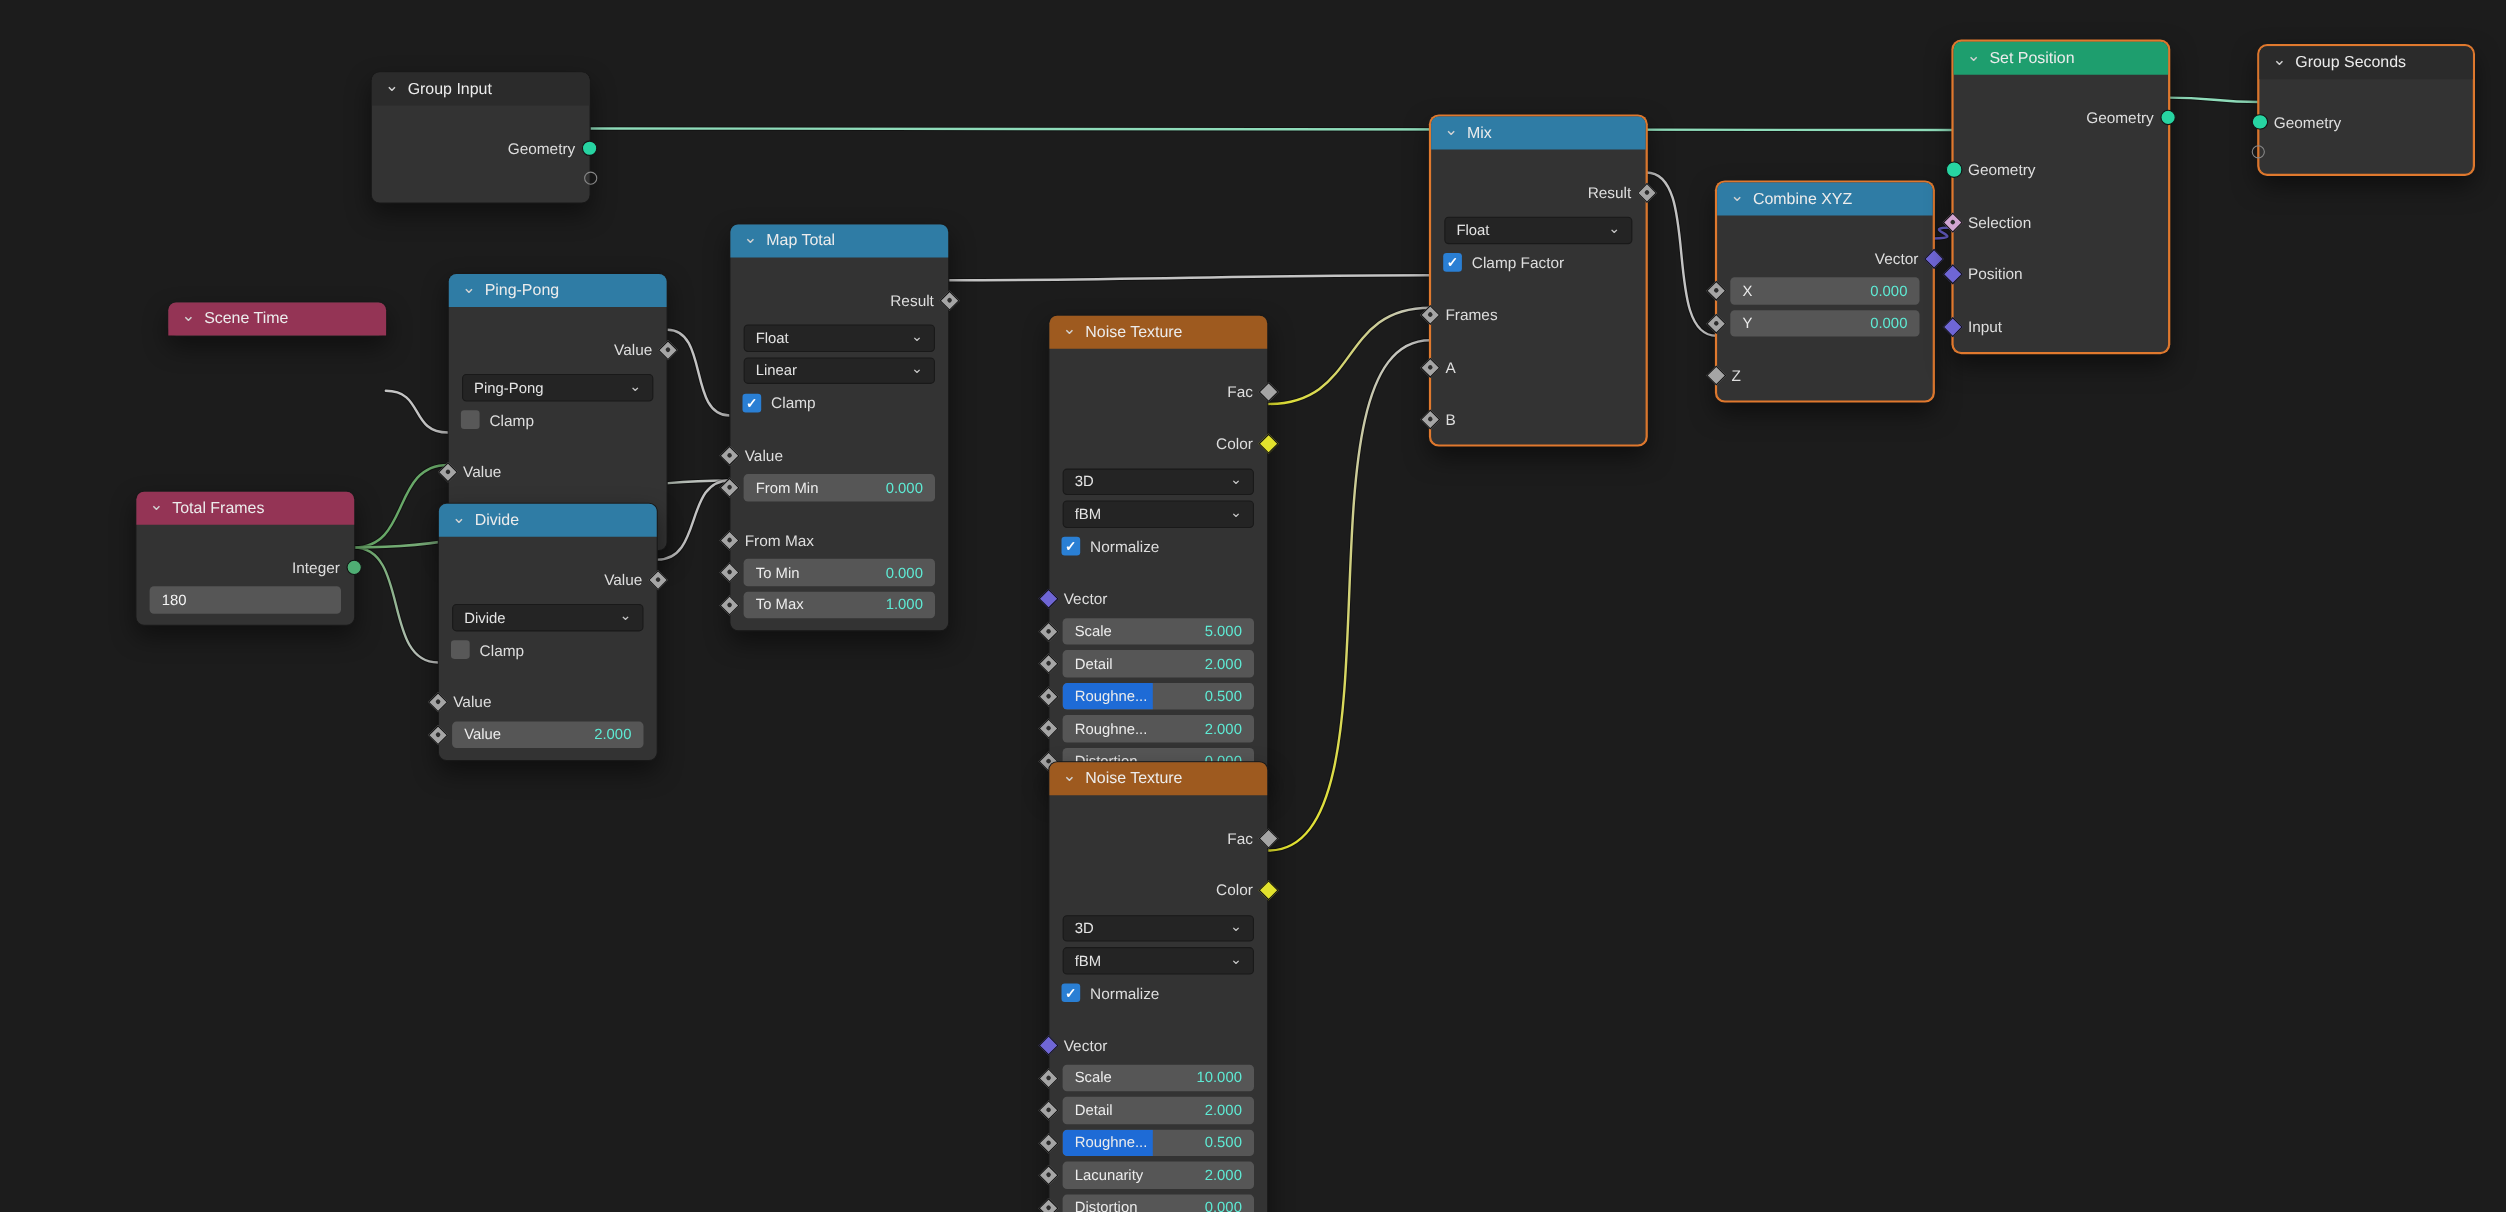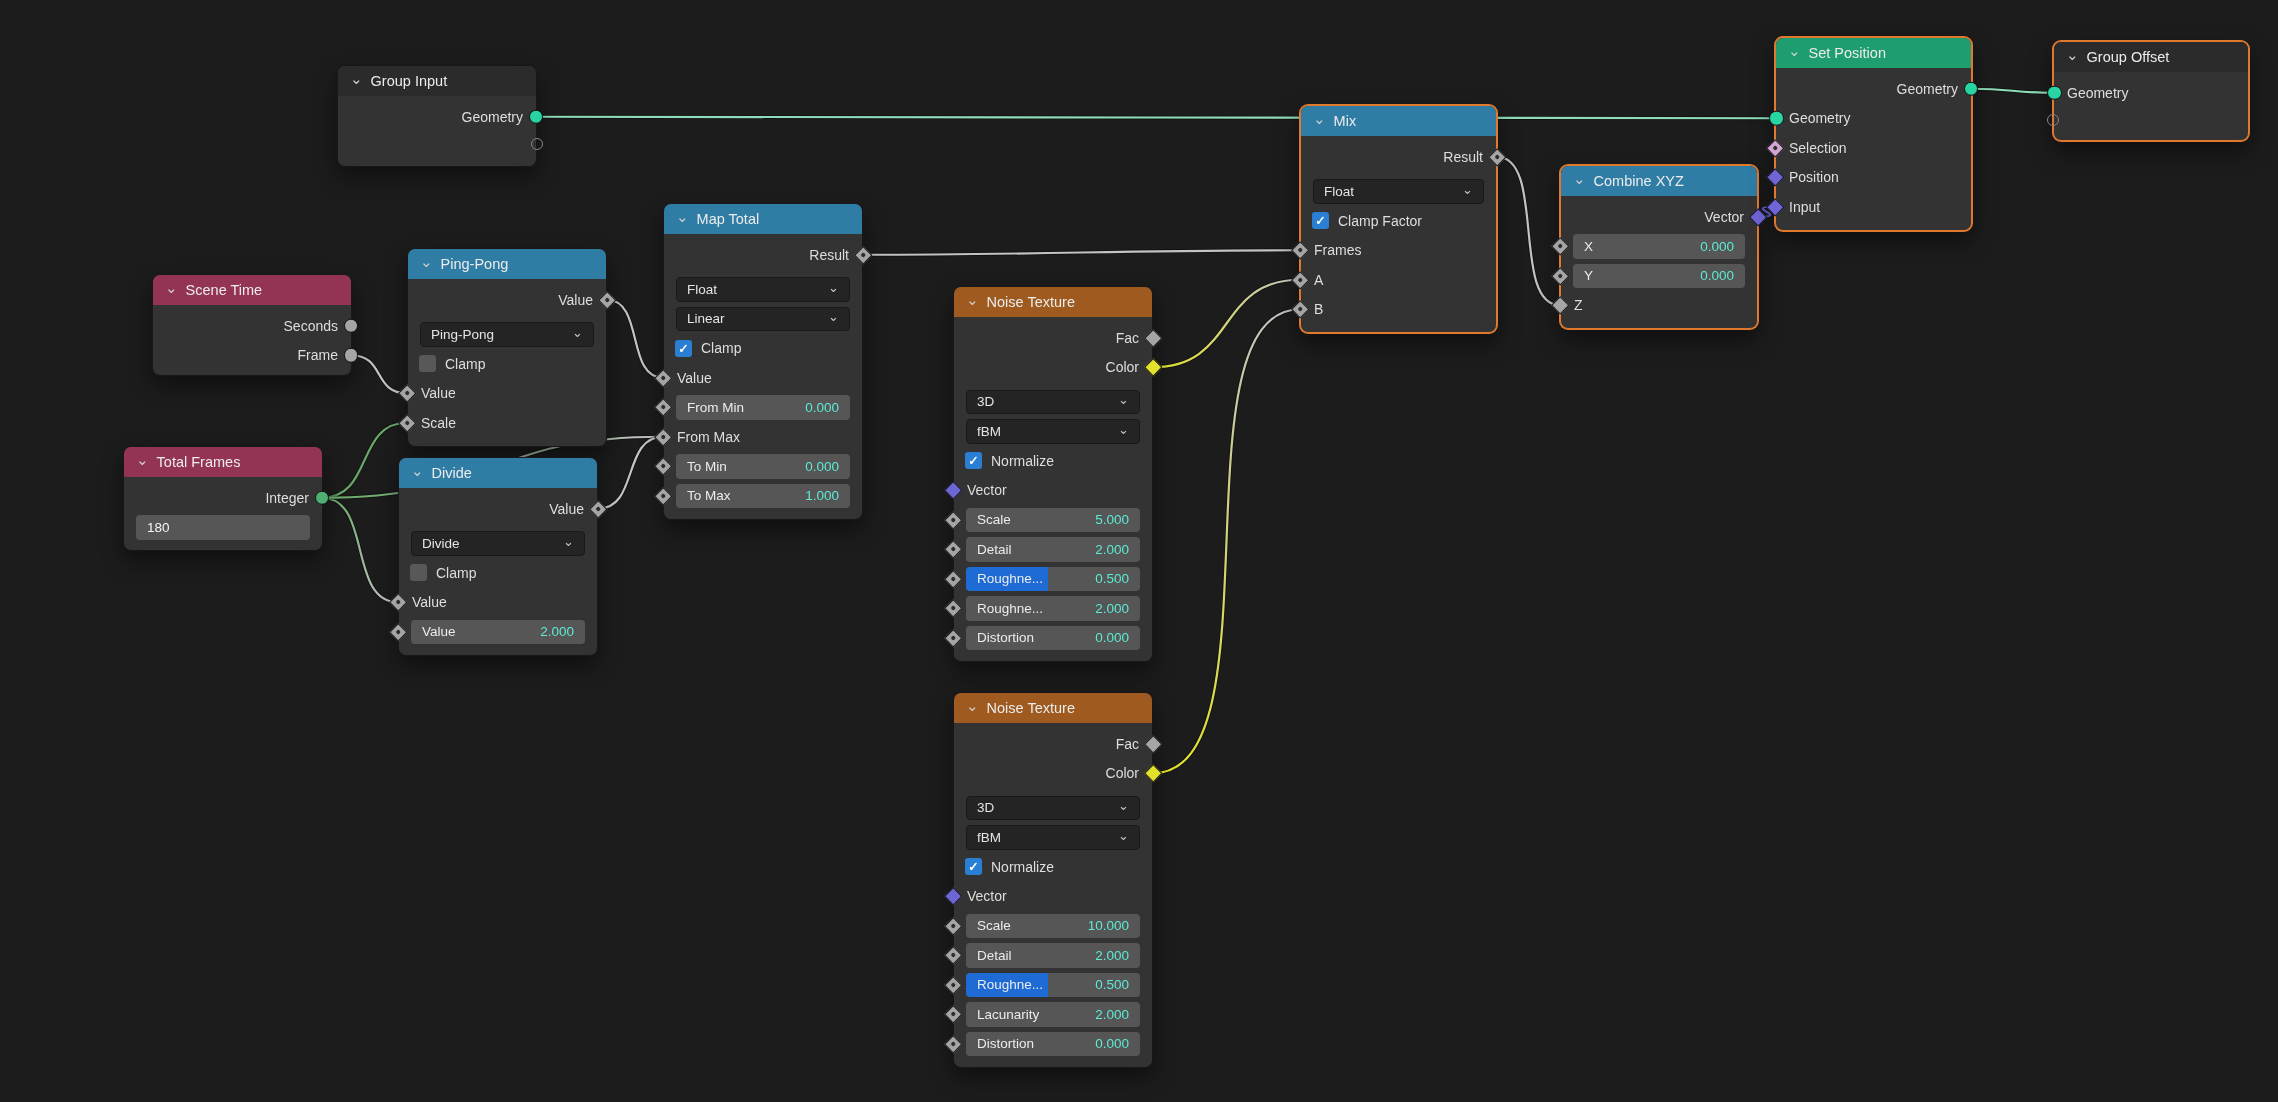--- a/index.html
+++ b/index.html
@@ -7,21 +7,21 @@
           font-family:"Liberation Sans",sans-serif;}
   #wires{position:absolute;left:0;top:0;z-index:0;}
   .node{position:absolute;background:#333333;border:1px solid #181818;border-radius:8px;
         box-shadow:0 10px 22px rgba(0,0,0,.45);z-index:1;box-sizing:border-box;}
   .node.selected{border-color:#e0792e;box-shadow:0 0 0 1px #e0792e,0 10px 22px rgba(0,0,0,.5);}
   .header{height:30px;border-radius:7px 7px 0 0;display:flex;align-items:center;gap:8px;
           padding:0 12px;font-size:14.5px;color:#ececec;white-space:nowrap;}
   .chev{font-size:15px;color:#d2d2d2;line-height:1;transform:translateY(-3px);}
   .row{height:29.5px;display:flex;align-items:center;position:relative;font-size:14px;
        color:#dedede;white-space:nowrap;}
-  .row.io{padding:0 13px;}
+  .row.io{padding:0 13px;margin-top:18px;}
   .row.out{justify-content:flex-end;}
   .row.wrow{padding:0 12px;}
   .row.cbrow{padding:0 11px;}
   .lab{position:relative;z-index:1;}
   .socket{position:absolute;top:50%;width:10.5px;height:10.5px;background:#a5a5a5;
           border:1.3px solid #131313;box-sizing:content-box;z-index:2;}
   .socket.diamond{transform:translateY(-50%) rotate(45deg);}
   .socket.circle{width:12.5px;height:12.5px;border-radius:50%;transform:translateY(-50%);}
   .socket.left{left:-7px;}
   .socket.right{right:-7px;}
@@ -113,32 +113,20 @@
           <div class="vsock right"></div>
         </div>
         <div style="height: 10px;"></div>
       </div>
     </div>
     <div class="node" style="left: 152px; top: 274px; width: 200px;">
       <div class="header" style="background: rgb(148, 52, 85);">
         <span class="chev">⌄</span>
         <span class="title">Scene Time</span>
       </div>
-      <div class="body">
-        <div style="height: 6px;"></div>
-        <div class="row io out">
-          <span class="lab">Seconds</span>
-          <div class="socket right circle" style="background: rgb(165, 165, 165);"></div>
-        </div>
-        <div class="row io out">
-          <span class="lab">Frame</span>
-          <div class="socket right circle" style="background: rgb(165, 165, 165);"></div>
-        </div>
-        <div style="height: 5px;"></div>
-      </div>
     </div>
     <div class="node" style="left: 123px; top: 446px; width: 200px;">
       <div class="header" style="background: rgb(148, 52, 85);">
         <span class="chev">⌄</span>
         <span class="title">Total Frames</span>
       </div>
       <div class="body">
         <div style="height: 6px;"></div>
         <div class="row io out">
           <span class="lab">Integer</span>
@@ -592,21 +580,21 @@
         <div class="row io">
           <span class="lab">Input</span>
           <div class="socket left diamond" style="background: rgb(111, 102, 214);"></div>
         </div>
         <div style="height: 8px;"></div>
       </div>
     </div>
     <div class="node selected" style="left: 2053px; top: 41px; width: 196px;">
       <div class="header" style="background: rgb(43, 43, 43);">
         <span class="chev">⌄</span>
-        <span class="title">Group Offset</span>
+        <span class="title">Group Seconds</span>
       </div>
       <div class="body">
         <div style="height: 6px;"></div>
         <div class="row io">
           <span class="lab">Geometry</span>
           <div class="socket left circle" style="background: rgb(39, 212, 162);"></div>
         </div>
         <div class="vrow">
           <div class="vsock left"></div>
         </div>

